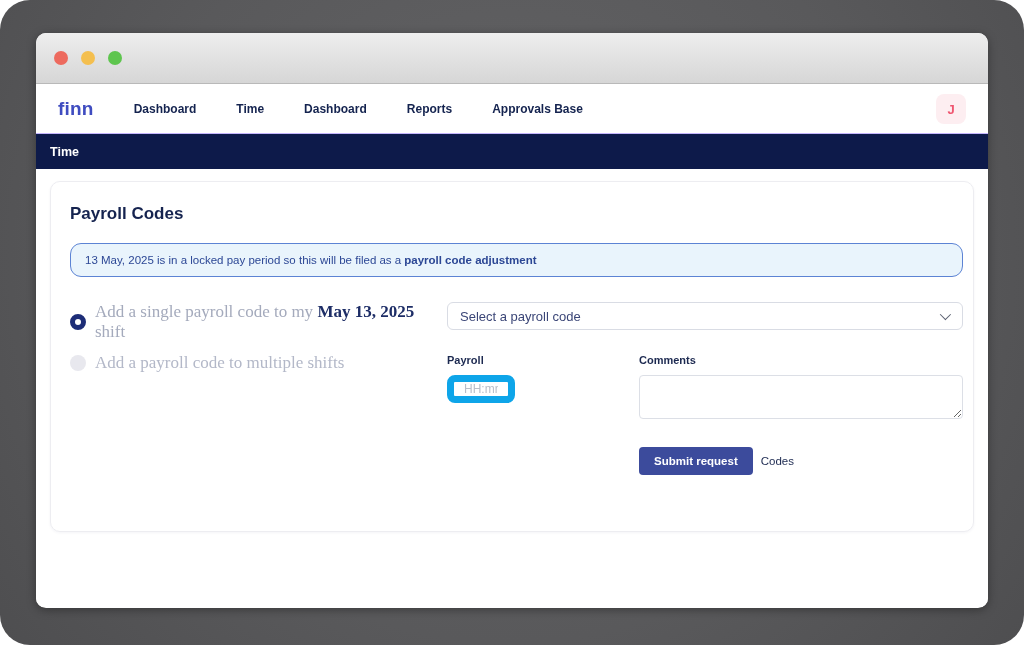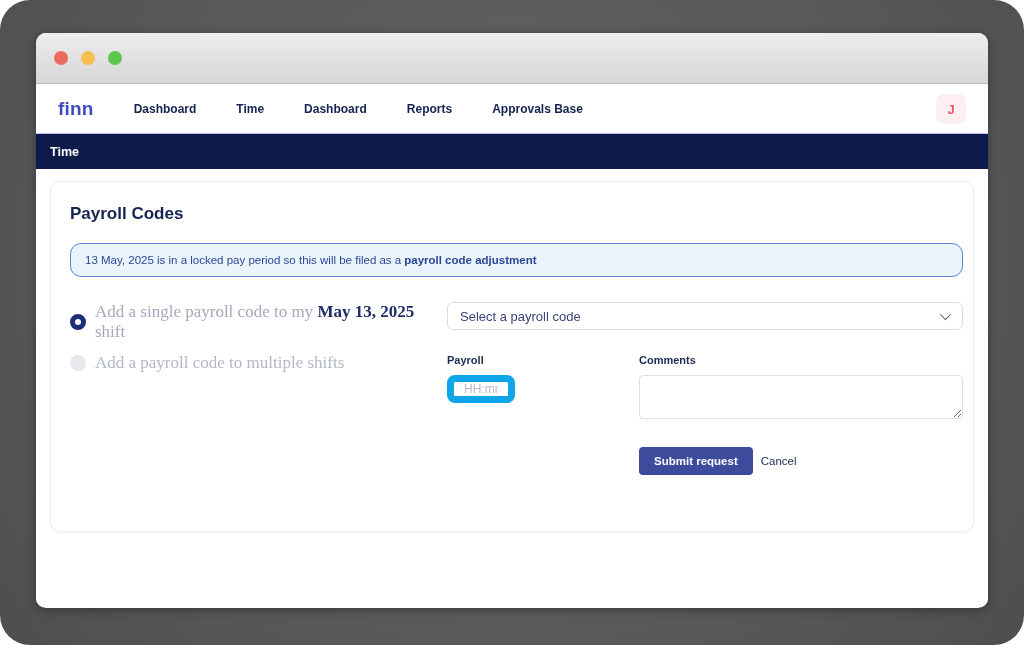--- a/index.html
+++ b/index.html
@@ -174,21 +174,21 @@
                 <input class="duration-input" type="text" placeholder="HH:mm" style="">
               </div>
               <div class="comments-col">
                 <div class="field-label">Comments</div>
                 <textarea class="comments-textarea" style=""></textarea>
               </div>
             </div>
 
             <div class="buttons-row">
               <button class="submit-btn">Submit request</button>
-              <span class="cancel-link">Cancel</span>
+              <span class="cancel-link">Codes</span>
             </div>
 
           </div>
         </div>
 
       </div>
     </div>
 
   </div>
 </div>

